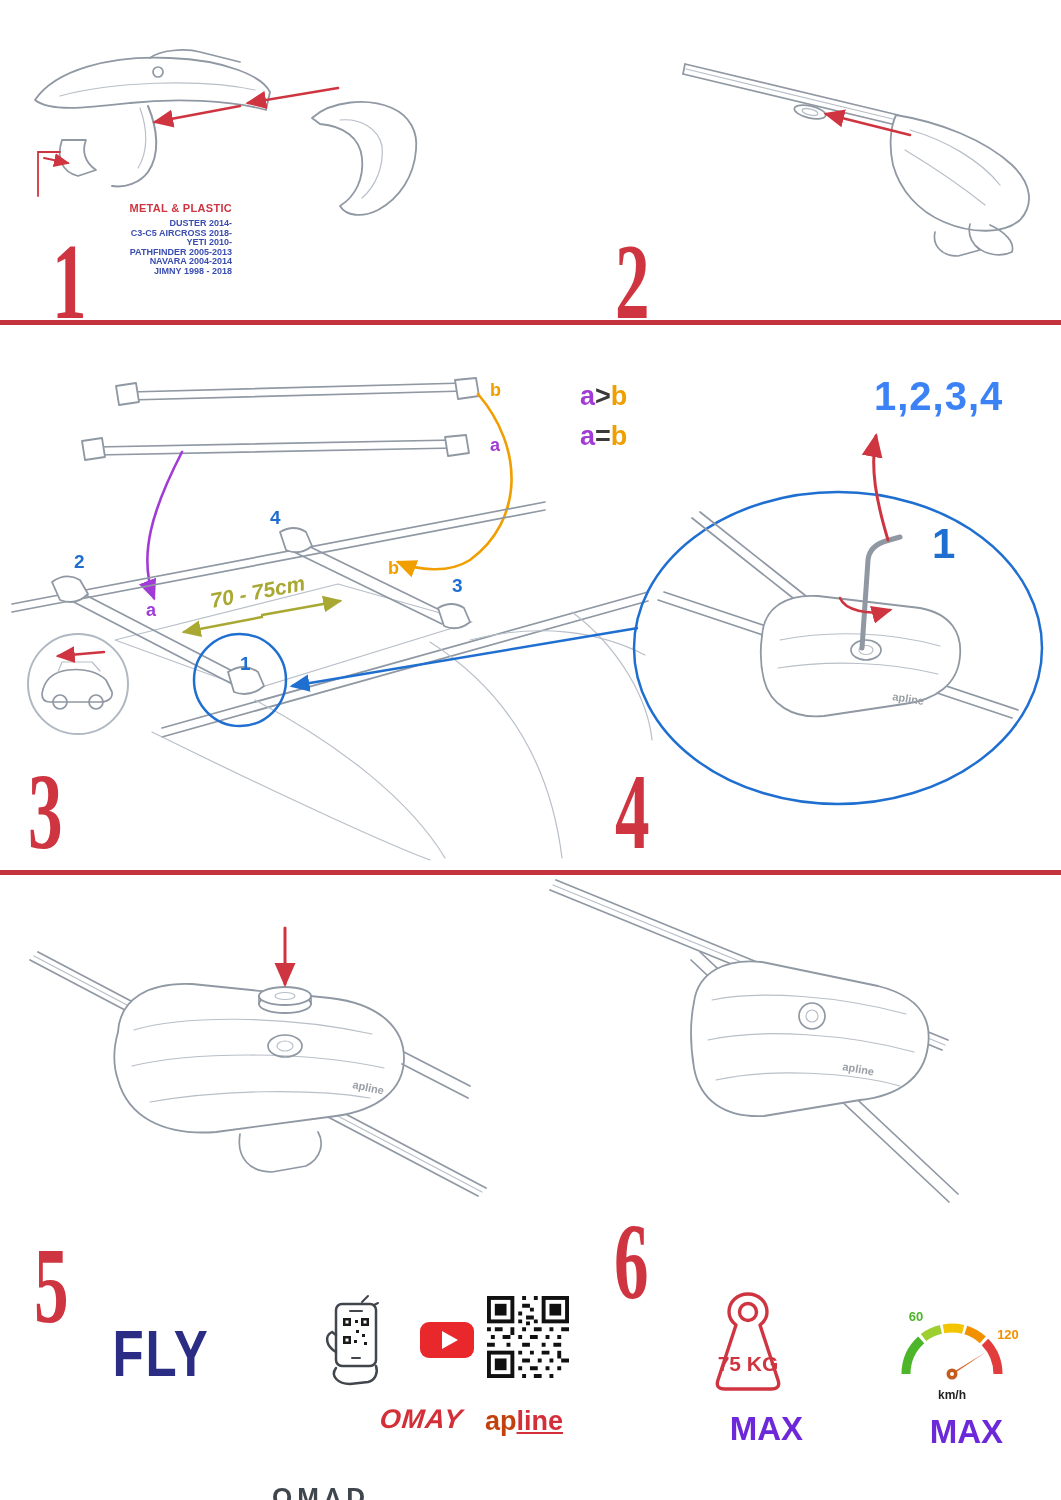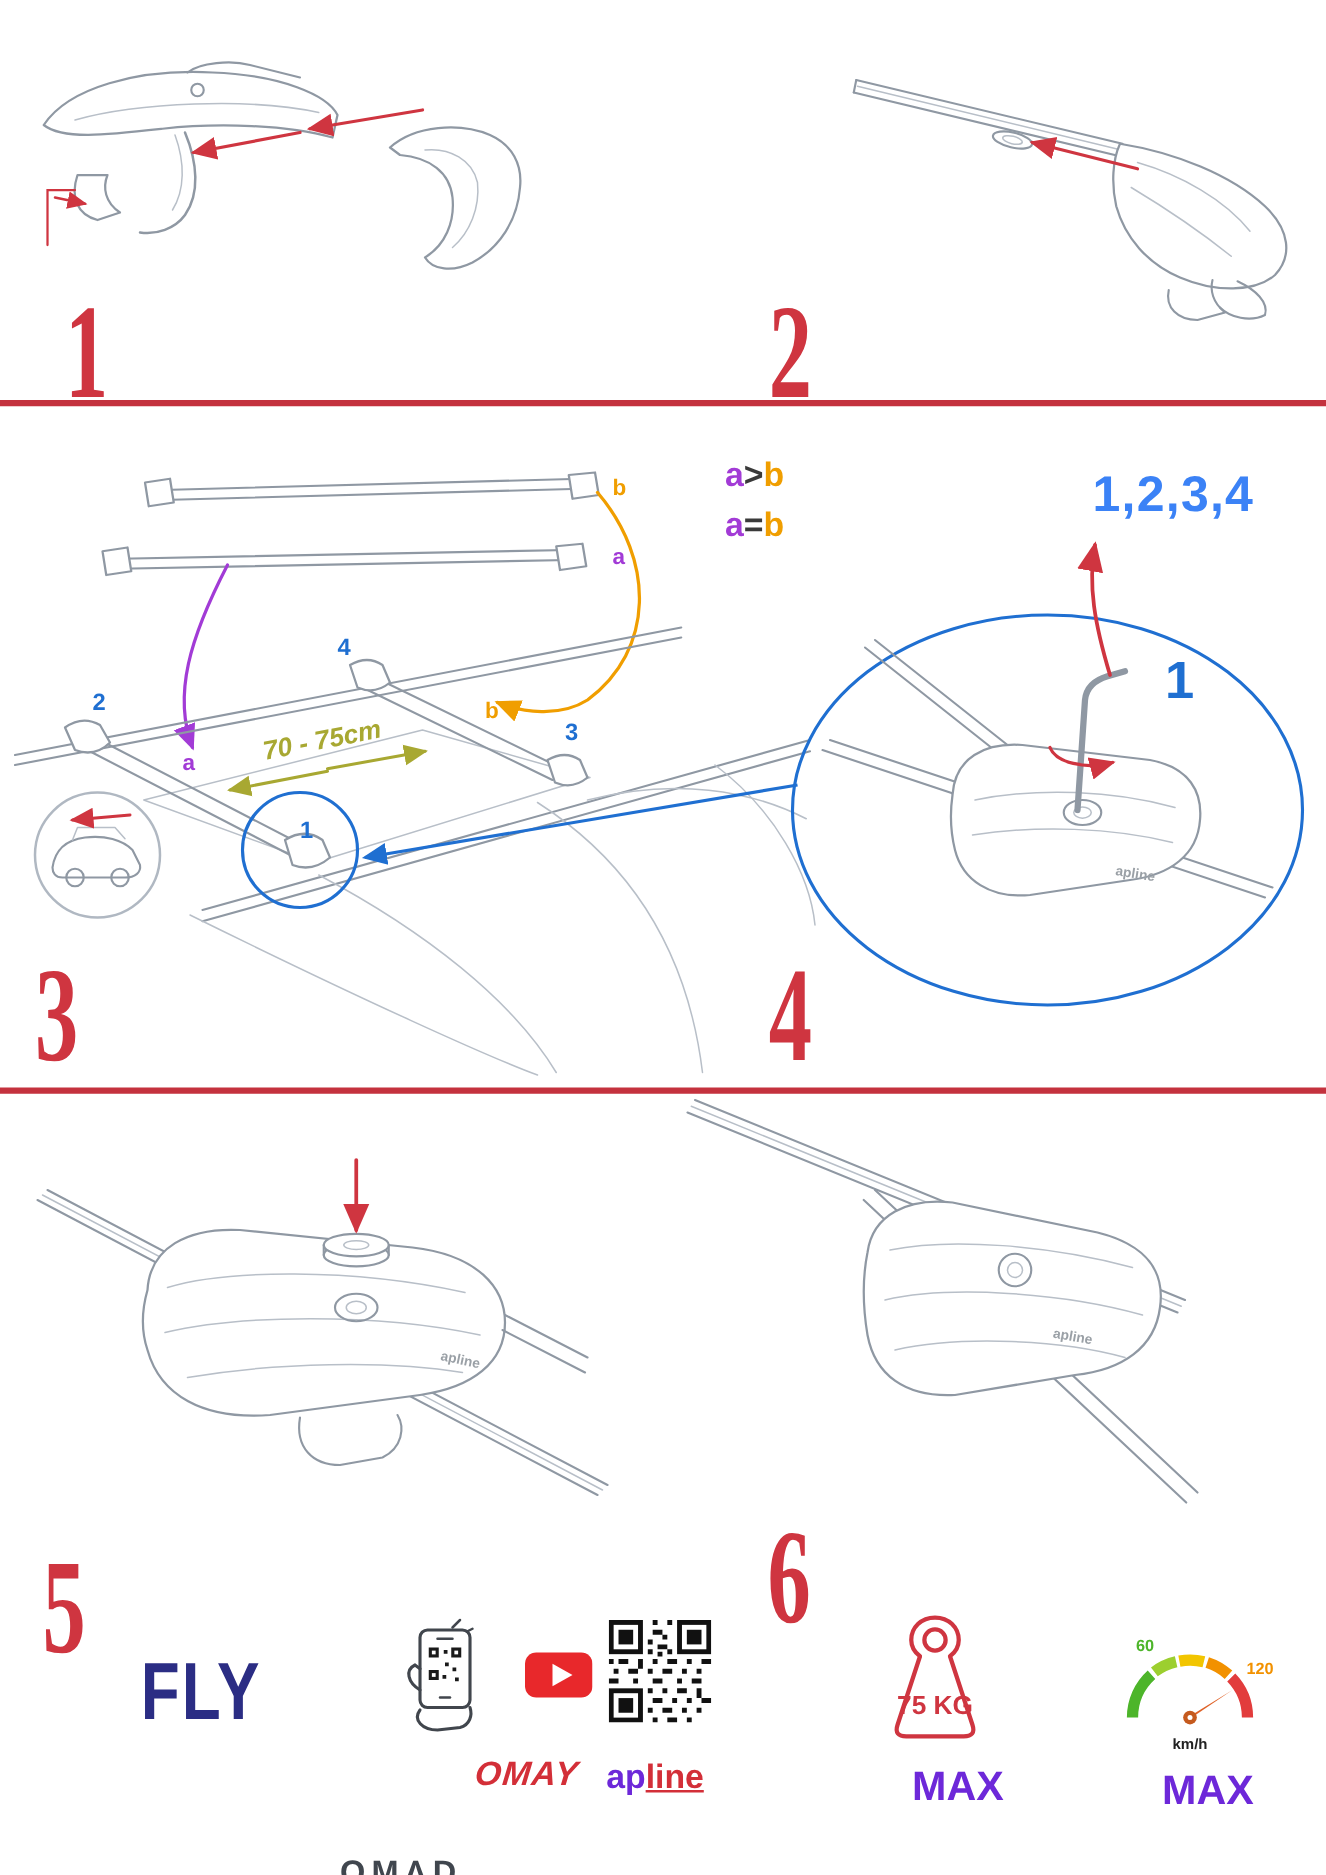--- a/index.html
+++ b/index.html
@@ -33,21 +33,21 @@
   .s1text .md{color:#3a4db0;font:700 9px/9.6px "Liberation Sans",sans-serif;}
   .fly{position:absolute;left:96px;top:1320px;width:130px;text-align:center;color:#2b2d84;
        font:700 58px "Liberation Sans",sans-serif;letter-spacing:2px;transform:scale(.88,1.12);}
   .brandrow{position:absolute;top:1402px;font:700 29px "Liberation Sans",sans-serif;color:#141414;}
   .brandrow .part{color:#d32f38;}
   .omad{position:absolute;left:272px;top:1482px;font:700 26px "Liberation Sans",sans-serif;
         color:#40464e;letter-spacing:5px;}
   .omay{position:absolute;left:380px;top:1404px;font:italic 800 27px "Liberation Sans",sans-serif;
         color:#d32f38;transform:skewX(-6deg);letter-spacing:1px;}
   .apline{position:absolute;left:485px;top:1406px;font:700 27px "Liberation Sans",sans-serif;}
-  .apline .ap{color:#6d28d9;margin-top:20px;} .apline .line{color:#d32f38;text-decoration:underline;}
+  .apline .ap{color:#c2410c;margin-top:20px;} .apline .line{color:#d32f38;text-decoration:underline;}
   .maxlbl{position:absolute;width:110px;text-align:right;color:#6d28d9;
           font:700 33px "Liberation Sans",sans-serif;}
 </style>
 </head>
 <body>
 
 <div id="page">
 
   <svg class="abs" style="left:0;top:0" width="1061" height="322" viewBox="0 0 1061 322">
     <defs>
@@ -83,20 +83,29 @@
       <ellipse class="lnt" cx="810" cy="112" rx="8" ry="3" transform="rotate(13 810 112)"></ellipse>
       <path class="shape" d="M896,115 C940,122 985,140 1012,165 C1032,184 1034,205 1020,220 C1004,234 972,234 944,222 C918,211 900,190 893,165 C889,147 890,128 896,115 Z"></path>
       <path class="lnt" d="M910,130 C945,140 980,160 1000,185"></path>
       <path class="lnt" d="M905,150 C930,165 960,185 985,205"></path>
       <path class="ln" d="M935,232 C932,246 942,256 958,256 L980,250 C970,242 968,232 970,224"></path>
       <path class="ln" d="M990,225 C1005,232 1015,242 1012,252 C1000,258 984,254 976,246"></path>
       <path class="red" d="M910,135 L826,114" marker-end="url(#tR)"></path>
     </g>
   </svg>
 
+  <div class="s1text">
+    <div class="hd">METAL &amp; PLASTIC</div>
+    <div class="md">DUSTER 2014-</div>
+    <div class="md">C3-C5 AIRCROSS 2018-</div>
+    <div class="md">YETI 2010-</div>
+    <div class="md">PATHFINDER 2005-2013</div>
+    <div class="md">NAVARA 2004-2014</div>
+    <div class="md">JIMNY 1998 - 2018</div>
+  </div>
 
   <div class="step-num" style="left:52px;top:228px">1</div>
   <div class="step-num" style="left:615px;top:228px">2</div>
 
   <div class="divider" style="top:320px"></div>
 
   <svg class="abs" style="left:0;top:340px" width="1061" height="532" viewBox="0 340 1061 532">
     <defs>
       <marker id="mR" markerWidth="9" markerHeight="9" refX="7" refY="4" orient="auto-start-reverse">
           <path d="M0,0.5 L8,4 L0,7.5 Z" fill="#cf3540"></path>
@@ -188,21 +197,21 @@
       <path class="lnt" d="M778,668 C830,660 890,662 938,674"></path>
       <ellipse class="ln" cx="866" cy="650" rx="15" ry="10"></ellipse>
       <ellipse class="lnt" cx="866" cy="650" rx="7" ry="4.5"></ellipse>
       <path d="M862,648 L868,560 C869,550 876,544 886,541 L900,537" stroke="#8f98a3" stroke-width="5" fill="none" stroke-linecap="round"></path>
       <path class="red" d="M840,598 C845,610 868,616 890,610" marker-end="url(#mR)"></path>
       <path class="red" style="stroke-width:3" d="M888,540 C876,500 870,468 876,436" marker-end="url(#mR)"></path>
       <text class="tinylogo" x="892" y="700" transform="rotate(9 892 700)">apline</text>
     </g>
   </svg>
 
-  <div class="legend" style="left:580px;top:360px">
+  <div class="legend" style="left:580px;top:376px">
     <div><span class="a">a</span><span class="op">&gt;</span><span class="b">b</span></div>
     <div><span class="a">a</span><span class="op">=</span><span class="b">b</span></div>
   </div>
 
   <div class="seq" style="left:874px;top:374px">1,2,3,4</div>
   <div class="pos1" style="left:932px;top:520px">1</div>
 
   <div class="step-num" style="left:28px;top:758px">3</div>
   <div class="step-num" style="left:615px;top:758px">4</div>
 

